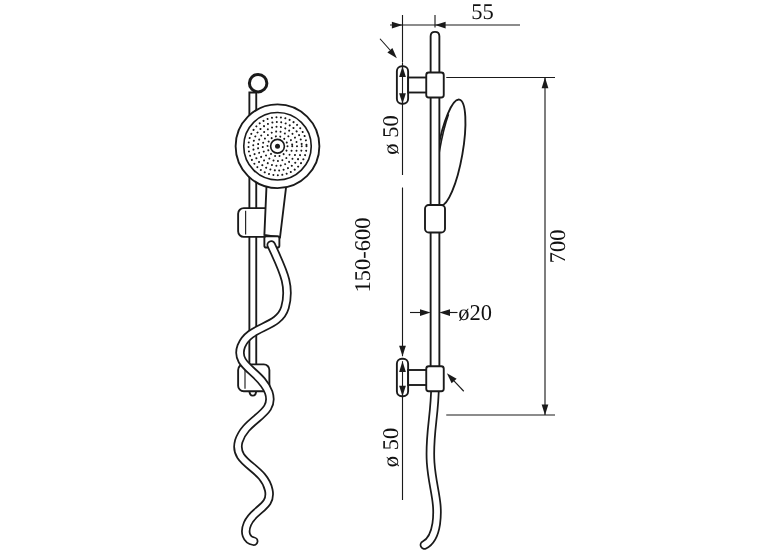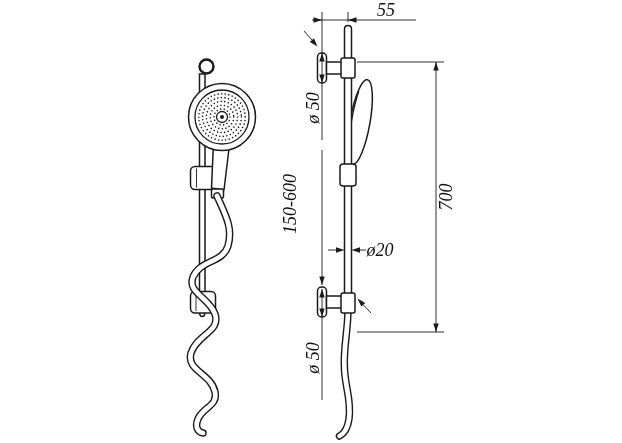--- a/index.html
+++ b/index.html
@@ -9,21 +9,20 @@
     width: 622px;
     height: 443px;
     overflow: hidden;
     font-family: "Liberation Serif", serif;
   }
   .canvas {
     position: relative;
     width: 622px;
     height: 443px;
     background: #ffffff;
-    font-style: italic;
   }
   
   .ln   { fill: none;    stroke: #1a1a1a; stroke-width: 1.3; }
   .ln2  { fill: #ffffff; stroke: #1a1a1a; stroke-width: 1.5; }
   .thin { fill: none;    stroke: #1a1a1a; stroke-width: 0.9; }
   .arrow { fill: #1a1a1a; stroke: none; }
   .dots { fill: none; stroke: #1a1a1a; stroke-width: 1.6; stroke-linecap: round; }
   .hose-outer { fill: none; stroke: #1a1a1a; stroke-width: 7.5; stroke-linecap: round; stroke-linejoin: round; }
   .hose-inner { fill: none; stroke: #ffffff; stroke-width: 4.7; stroke-linecap: round; stroke-linejoin: round; }
   .dim-text {

